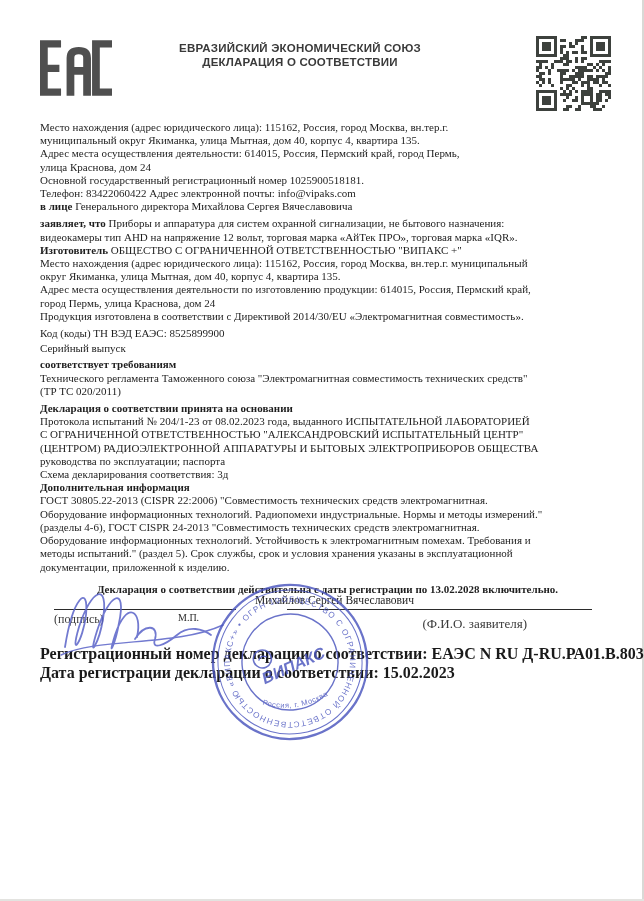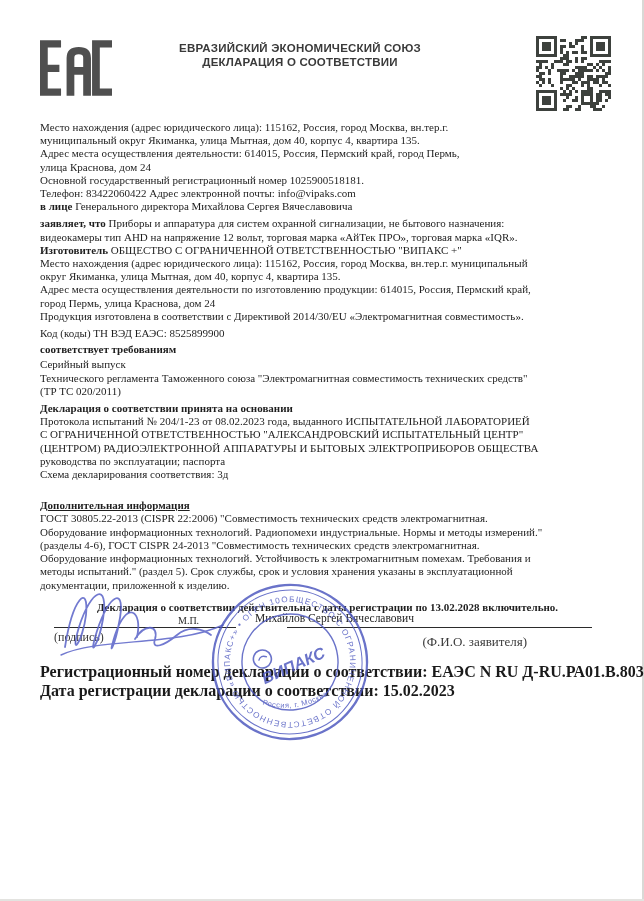--- a/index.html
+++ b/index.html
@@ -23,21 +23,21 @@
 
   
   .doc{position:absolute;left:40px;top:121px;width:575px;}
   .line{font-size:11px;line-height:13.2px;white-space:nowrap;color:#1e1e1e;}
   .line b{font-weight:700;}
 
   
   .sigrow{position:relative;height:36px;}
   .sig-line-left{position:absolute;left:14px;top:13px;width:182px;border-bottom:1.2px solid #2b2b2b;}
   .sig-line-right{position:absolute;left:247px;top:13px;width:305px;border-bottom:1.2px solid #2b2b2b;}
-  .mp{position:absolute;left:138px;top:1px;font-size:10px;color:#2b2b2b;}
+  .mp{position:absolute;left:138px;top:16px;font-size:10px;color:#2b2b2b;}
   .podpis{position:absolute;left:14px;top:16px;width:140px;font-size:12px;color:#3a3a3a;}
   .fio{position:absolute;left:215px;top:-2px;width:240px;text-align:left;font-size:11.5px;color:#222;}
   .fio-label{position:absolute;left:247px;top:20px;width:240px;text-align:right;font-size:13px;color:#3a3a3a;}
 
   .footer-line{font-size:16px;font-weight:700;line-height:19px;white-space:nowrap;color:#1a1a1a;margin-left:0;}
   .footer-wrap{margin-top:12px;}
 
   
   .signature-ink{position:absolute;left:55px;top:575px;pointer-events:none;}
   .stamp{position:absolute;left:200px;top:572px;pointer-events:none;opacity:.82;transform:rotate(-8deg);}
@@ -374,31 +374,31 @@
       <div class="line"><b>в лице </b><span>Генерального директора Михайлова Сергея Вячеславовича</span></div>
       <div class="line" style="margin-top: 4px;"><b>заявляет, что </b><span>Приборы и аппаратура для систем охранной сигнализации, не бытового назначения:</span></div>
       <div class="line"><span>видеокамеры тип AHD на напряжение 12 вольт, торговая марка «АйТек ПРО», торговая марка «IQR».</span></div>
       <div class="line"><b>Изготовитель </b><span>ОБЩЕСТВО С ОГРАНИЧЕННОЙ ОТВЕТСТВЕННОСТЬЮ "ВИПАКС +"</span></div>
       <div class="line"><span>Место нахождения (адрес юридического лица): 115162, Россия, город Москва, вн.тер.г. муниципальный</span></div>
       <div class="line"><span>округ Якиманка, улица Мытная, дом 40, корпус 4, квартира 135.</span></div>
       <div class="line"><span>Адрес места осуществления деятельности по изготовлению продукции: 614015, Россия, Пермский край,</span></div>
       <div class="line"><span>город Пермь, улица Краснова, дом 24</span></div>
       <div class="line"><span>Продукция изготовлена в соответствии с Директивой 2014/30/EU «Электромагнитная совместимость».</span></div>
       <div class="line" style="margin-top: 4px;"><span>Код (коды) ТН ВЭД ЕАЭС: 8525899900</span></div>
+      <div class="line" style="margin-top: 2px;"><span>Серийный выпуск</span></div>
       <div class="line" style="margin-top: 3px;"><b>соответствует требованиям</b></div>
-      <div class="line" style="margin-top: 2px;"><span>Серийный выпуск</span></div>
       <div class="line"><span>Технического регламента Таможенного союза "Электромагнитная совместимость технических средств"</span></div>
       <div class="line"><span>(ТР ТС 020/2011)</span></div>
       <div class="line" style="margin-top: 4px;"><b>Декларация о соответствии принята на основании</b></div>
       <div class="line"><span>Протокола испытаний № 204/1-23 от 08.02.2023 года, выданного ИСПЫТАТЕЛЬНОЙ ЛАБОРАТОРИЕЙ</span></div>
       <div class="line"><span>С ОГРАНИЧЕННОЙ ОТВЕТСТВЕННОСТЬЮ "АЛЕКСАНДРОВСКИЙ ИСПЫТАТЕЛЬНЫЙ ЦЕНТР"</span></div>
       <div class="line"><span>(ЦЕНТРОМ) РАДИОЭЛЕКТРОННОЙ АППАРАТУРЫ И БЫТОВЫХ ЭЛЕКТРОПРИБОРОВ ОБЩЕСТВА</span></div>
       <div class="line"><span>руководства по эксплуатации; паспорта</span></div>
       <div class="line"><span>Схема декларирования соответствия: 3д</span></div>
-      <div class="line" style="margin-top: 18px; text-decoration: underline;"><b>Дополнительная информация</b></div>
+      <div class="line" style="margin-top: 0;"><b>Дополнительная информация</b></div>
       <div class="line"><span>ГОСТ 30805.22-2013 (CISPR 22:2006) "Совместимость технических средств электромагнитная.</span></div>
       <div class="line"><span>Оборудование информационных технологий. Радиопомехи индустриальные. Нормы и методы измерений."</span></div>
       <div class="line"><span>(разделы 4-6), ГОСТ CISPR 24-2013 "Совместимость технических средств электромагнитная.</span></div>
       <div class="line"><span>Оборудование информационных технологий. Устойчивость к электромагнитным помехам. Требования и</span></div>
       <div class="line"><span>методы испытаний." (раздел 5). Срок службы, срок и условия хранения указаны в эксплуатационной</span></div>
       <div class="line"><span>документации, приложенной к изделию.</span></div>
       <div class="line" style="margin-top: 9px; text-align: center;"><b>Декларация о соответствии действительна с даты регистрации по 13.02.2028 включительно.</b></div>
     </div>
 
   <div class="sigrow">

